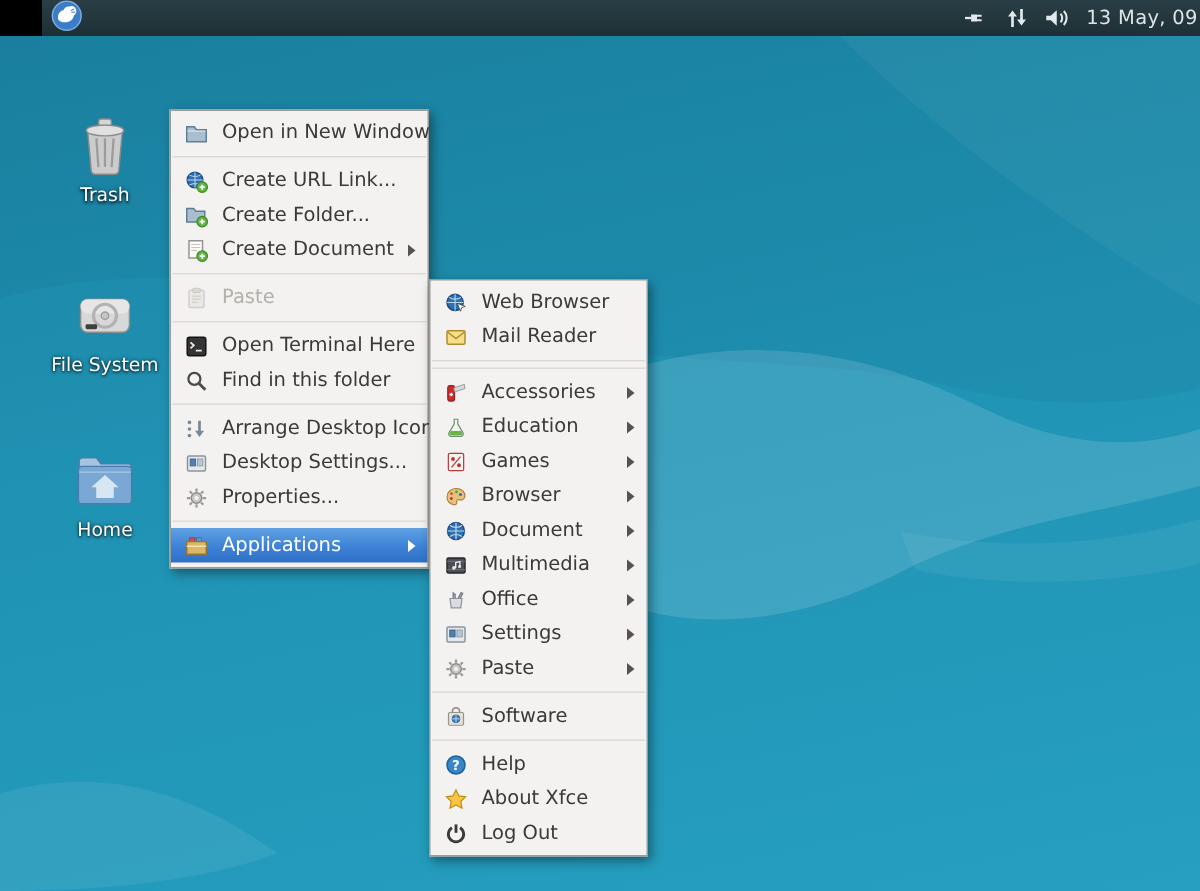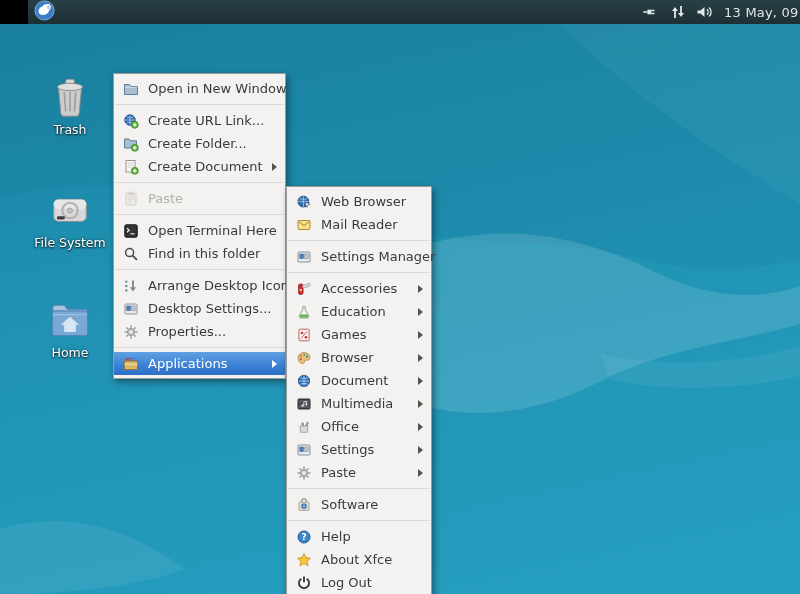--- a/index.html
+++ b/index.html
@@ -283,30 +283,20 @@
       <div class="mi">
         <span class="mico">
           <svg width="16" height="16" viewBox="0 0 16 16">
             <rect x="2" y="3.5" width="12" height="9" rx="1" fill="#f6de8b" stroke="#ad8c2f"></rect>
             <path d="M2.5 4.5L8 8.7l5.5-4.2" fill="none" stroke="#ad8c2f"></path>
           </svg>
         </span>
         <span>Mail Reader</span>
       </div>
       <div class="sep"></div>
-      <div class="mi">
-        <span class="mico">
-          <svg width="16" height="16" viewBox="0 0 16 16">
-            <rect x="2" y="3" width="12" height="10" rx="1" fill="#e6e9ec" stroke="#8a949c"></rect>
-            <rect x="3.8" y="5" width="3.6" height="4.6" fill="#4f7fb5" stroke="#3c668f" stroke-width=".6"></rect>
-            <rect x="8.6" y="5" width="3.6" height="4.6" fill="#b9c6d2" stroke="#8a99a6" stroke-width=".6"></rect>
-          </svg>
-        </span>
-        <span>Settings Manager</span>
-      </div>
       <div class="sep"></div>
       <div class="mi">
         <span class="mico">
           <svg width="16" height="16" viewBox="0 0 16 16">
             <rect x="2.5" y="3" width="4.6" height="10.4" rx="1.6" fill="#cc2b2b" stroke="#8e1b1b" stroke-width=".7"></rect>
             <path d="M6.6 4.6l7-2.4.3 2.9-6.9 2.2z" fill="#d4dade" stroke="#8d969c" stroke-width=".6"></path>
             <path d="M3.6 9h2.4M4.8 7.8v2.4" stroke="#fff" stroke-width=".9"></path>
           </svg>
         </span>
         <span>Accessories</span>

